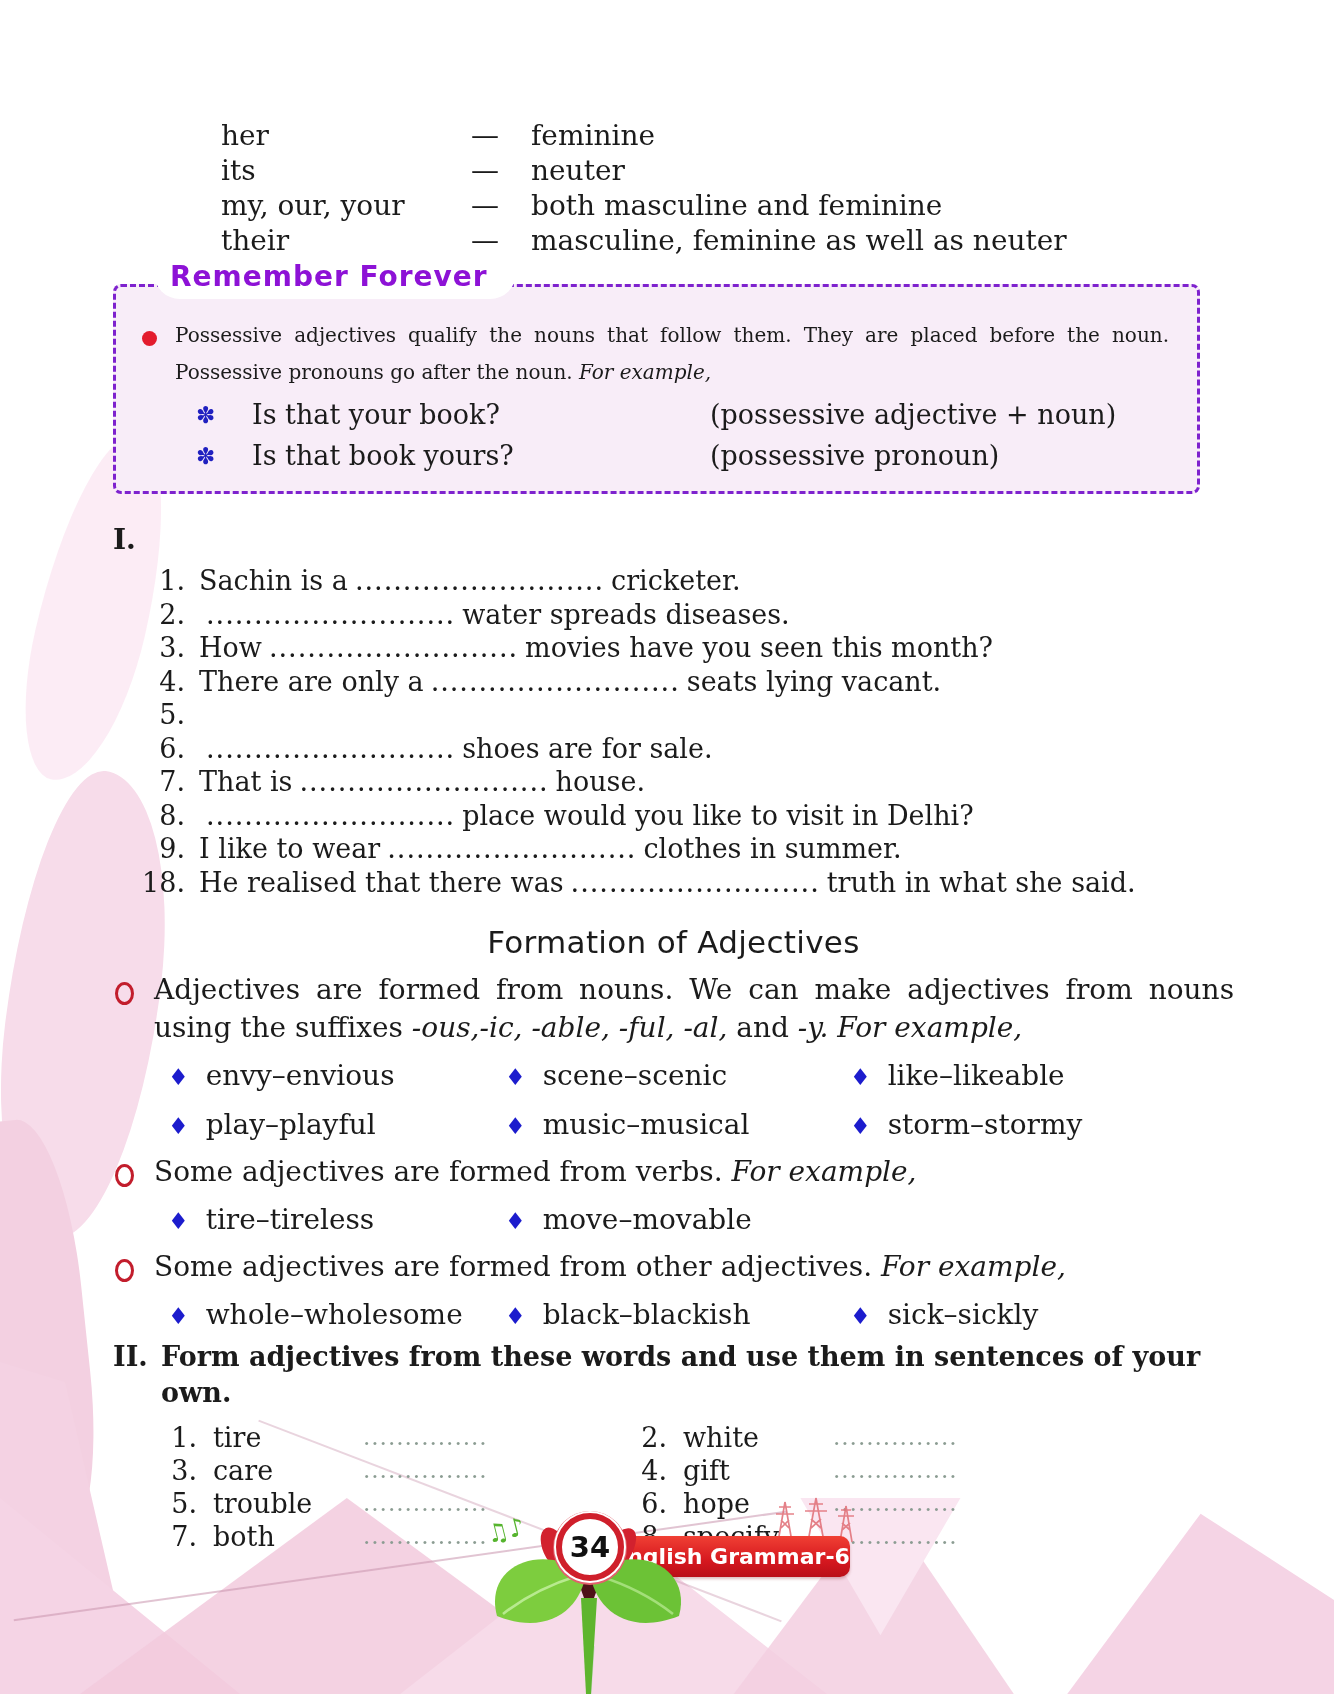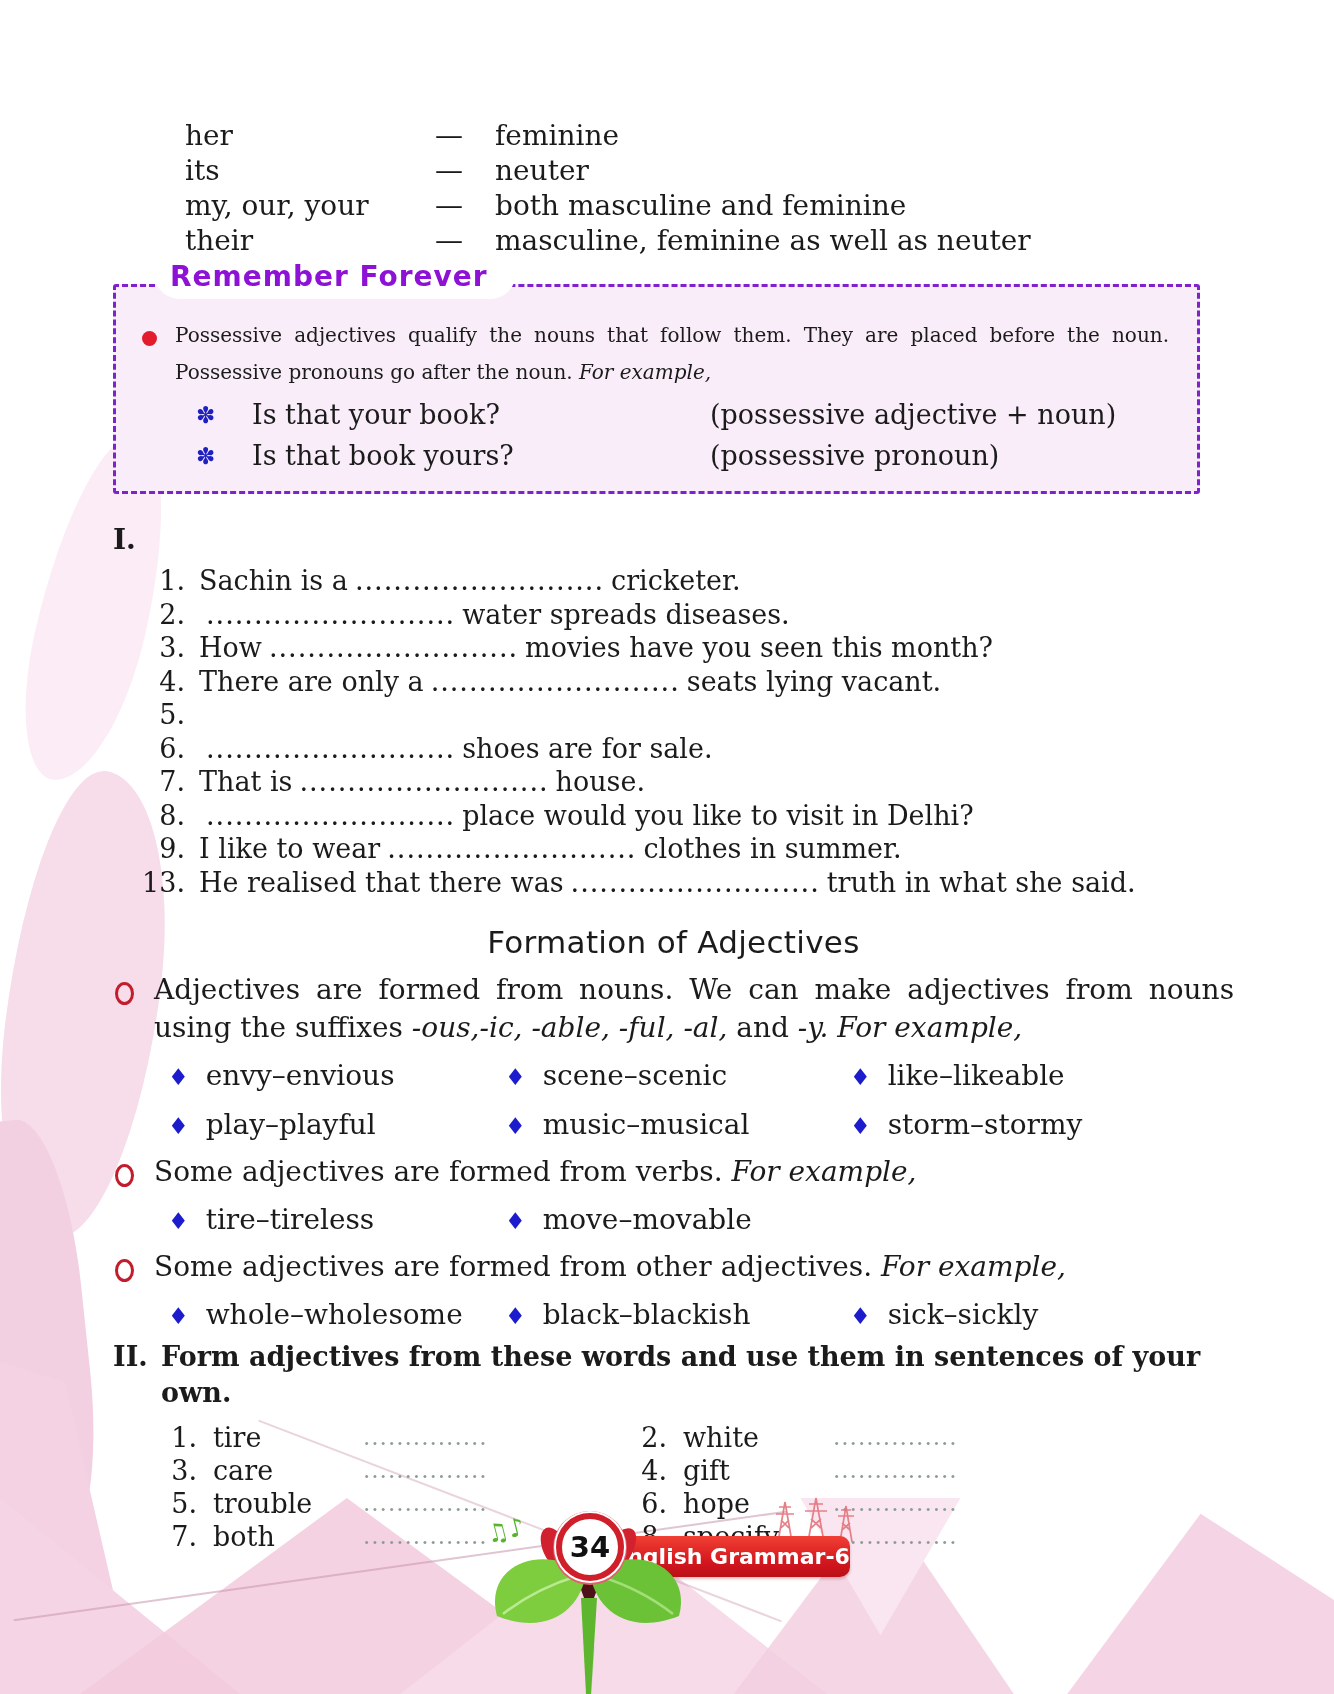--- a/index.html
+++ b/index.html
@@ -19,24 +19,24 @@
   .t2 { background:#f2cadd; opacity:.85; clip-path:polygon(6% 100%, 26% 0, 46% 100%); }
   .t3 { background:#f7dbe9; clip-path:polygon(30% 100%, 46% 15%, 62% 100%); }
   .t4 { background:#f3cfe1; opacity:.85; clip-path:polygon(55% 100%, 66% 0, 76% 100%); }
   .t5 { background:#f5d4e5; clip-path:polygon(80% 100%, 90% 8%, 100% 52%, 100% 100%); }
   .t6 { background:#fae6f1; clip-path:polygon(60% 0, 72% 0, 66% 70%); }
   .line1 { left:10px; top:1565px; width:780px; height:2px; background:#c893ad; opacity:.55; transform:rotate(-8deg); }
   .line2 { left:240px; top:1520px; width:560px; height:2px; background:#c893ad; opacity:.4; transform:rotate(21deg); }
   
   .content { position:relative; z-index:1; padding:118px 100px 0 113px; }
   
-  .gender-list { margin-left:72px; font-size:28px; line-height:35px; }
+  .gender-list { margin-left:108px; font-size:28px; line-height:35px; }
   .g-row { display:grid; grid-template-columns:250px 60px auto; }
   
-  .remember-box { position:relative; margin-top:26px; margin-right:34px; border:3px dashed #7e22ce; background:#f8edf8; border-radius:3px; padding:30px 28px 18px 22px; }
+  .remember-box { position:relative; margin-top:26px; margin-right:34px; border:3px dashed #7e22ce; background:#f8edf8; border-radius:8px; padding:30px 28px 18px 22px; }
   .rf-chip { position:absolute; top:-27px; left:38px; background:#ffffff; padding:0 28px 6px 16px; border-radius:0 0 26px 26px; }
   .rf-title { font-family:"DejaVu Sans", sans-serif; font-weight:bold; font-size:28px; color:#8d12d6; letter-spacing:1px; }
   .rf-point { display:flex; }
   .rf-dot { flex:none; width:15px; height:15px; border-radius:50%; background:#e31c2d; margin:14px 18px 0 4px; }
   .rf-text { margin:0; font-size:20px; line-height:37px; text-align:justify; }
   .rf-ex { display:flex; padding-left:58px; margin-top:7px; font-size:27px; line-height:34px; }
   .rf-ast { flex:none; width:56px; color:#2020c0; font-size:23px; }
   .rf-ex-text { flex:none; width:458px; }
   .ital { font-style:italic; }
   
@@ -176,21 +176,21 @@
           </div>
         <div class="ex1-item">
             <span class="num">8.</span>
             <span><span></span><span class="bl">..........................</span><span>place would you like to visit in Delhi?</span></span>
           </div>
         <div class="ex1-item">
             <span class="num">9.</span>
             <span><span>I like to wear</span><span class="bl">..........................</span><span>clothes in summer.</span></span>
           </div>
         <div class="ex1-item">
-            <span class="num">13.</span>
+            <span class="num">18.</span>
             <span><span>He realised that there was</span><span class="bl">..........................</span><span>truth in what she said.</span></span>
           </div>
       </div>
     </div>
 
     <div class="form-head">Formation of Adjectives</div>
 
     <div class="fpara">
       <span class="oring"></span>
       <p><span>Adjectives are formed from nouns. We can make adjectives from nouns using the suffixes </span><span class="ital">-ous,-ic, -able, -ful, -al,</span><span> and </span><span class="ital">-y.</span><span> </span><span class="ital">For example,</span></p>

